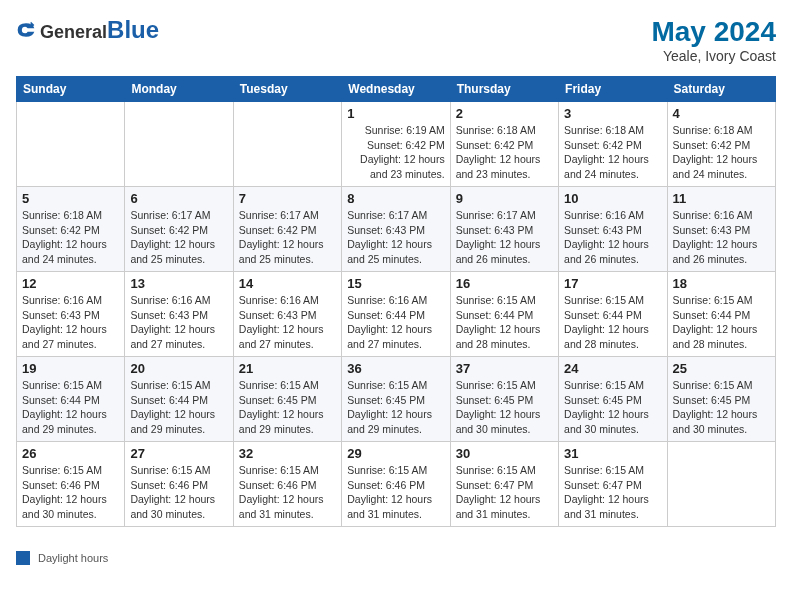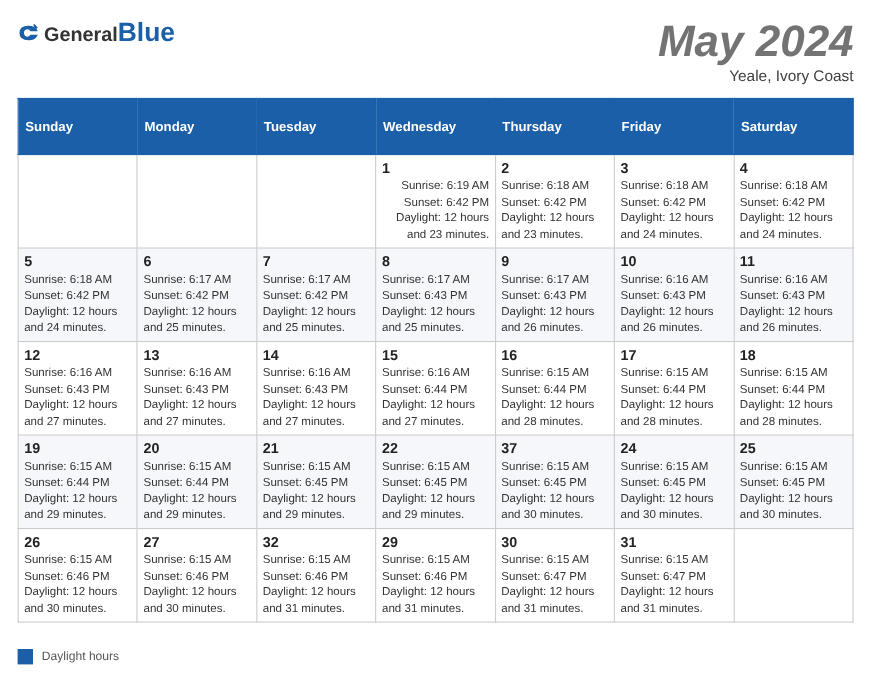--- a/index.html
+++ b/index.html
@@ -32,39 +32,38 @@
       color: #1a5fa8;
     }
     .logo-icon {
       width: 20px;
       height: 20px;
     }
     .title-area {
       text-align: right;
     }
     .month-year {
-      font-size: 40px;
-      font-weight: bold;
-      color: #737373;
-      font-style: italic;
+      font-size: 28px;
+      font-weight: bold;
+      color: #0369a1;
     }
     .location {
       font-size: 14px;
       color: #404040;
     }
     table {
       width: 100%;
       border-collapse: collapse;
       font-size: 11px;
     }
     thead tr th {
       background-color: #1a5fa8;
       color: #fff;
       text-align: left;
-      padding: 18px 6px;
+      padding: 5px 6px;
       font-size: 12px;
       font-weight: bold;
       border: 1px solid #1a5fa8;
     }
     tbody tr td {
       border: 1px solid #ccc;
       vertical-align: top;
       padding: 4px 5px;
       min-height: 80px;
       height: 85px;
@@ -265,21 +264,21 @@
 Sunset: 6:44 PM
 Daylight: 12 hours and 29 minutes.</div>
         </td>
         <td>
           <div class="day-number">21</div>
           <div class="day-info" style="white-space: pre-line;">Sunrise: 6:15 AM
 Sunset: 6:45 PM
 Daylight: 12 hours and 29 minutes.</div>
         </td>
         <td>
-          <div class="day-number">22</div>
+          <div class="day-number">36</div>
           <div class="day-info" style="white-space: pre-line;">Sunrise: 6:15 AM
 Sunset: 6:45 PM
 Daylight: 12 hours and 29 minutes.</div>
         </td>
         <td>
           <div class="day-number">37</div>
           <div class="day-info" style="white-space: pre-line;">Sunrise: 6:15 AM
 Sunset: 6:45 PM
 Daylight: 12 hours and 30 minutes.</div>
         </td>

